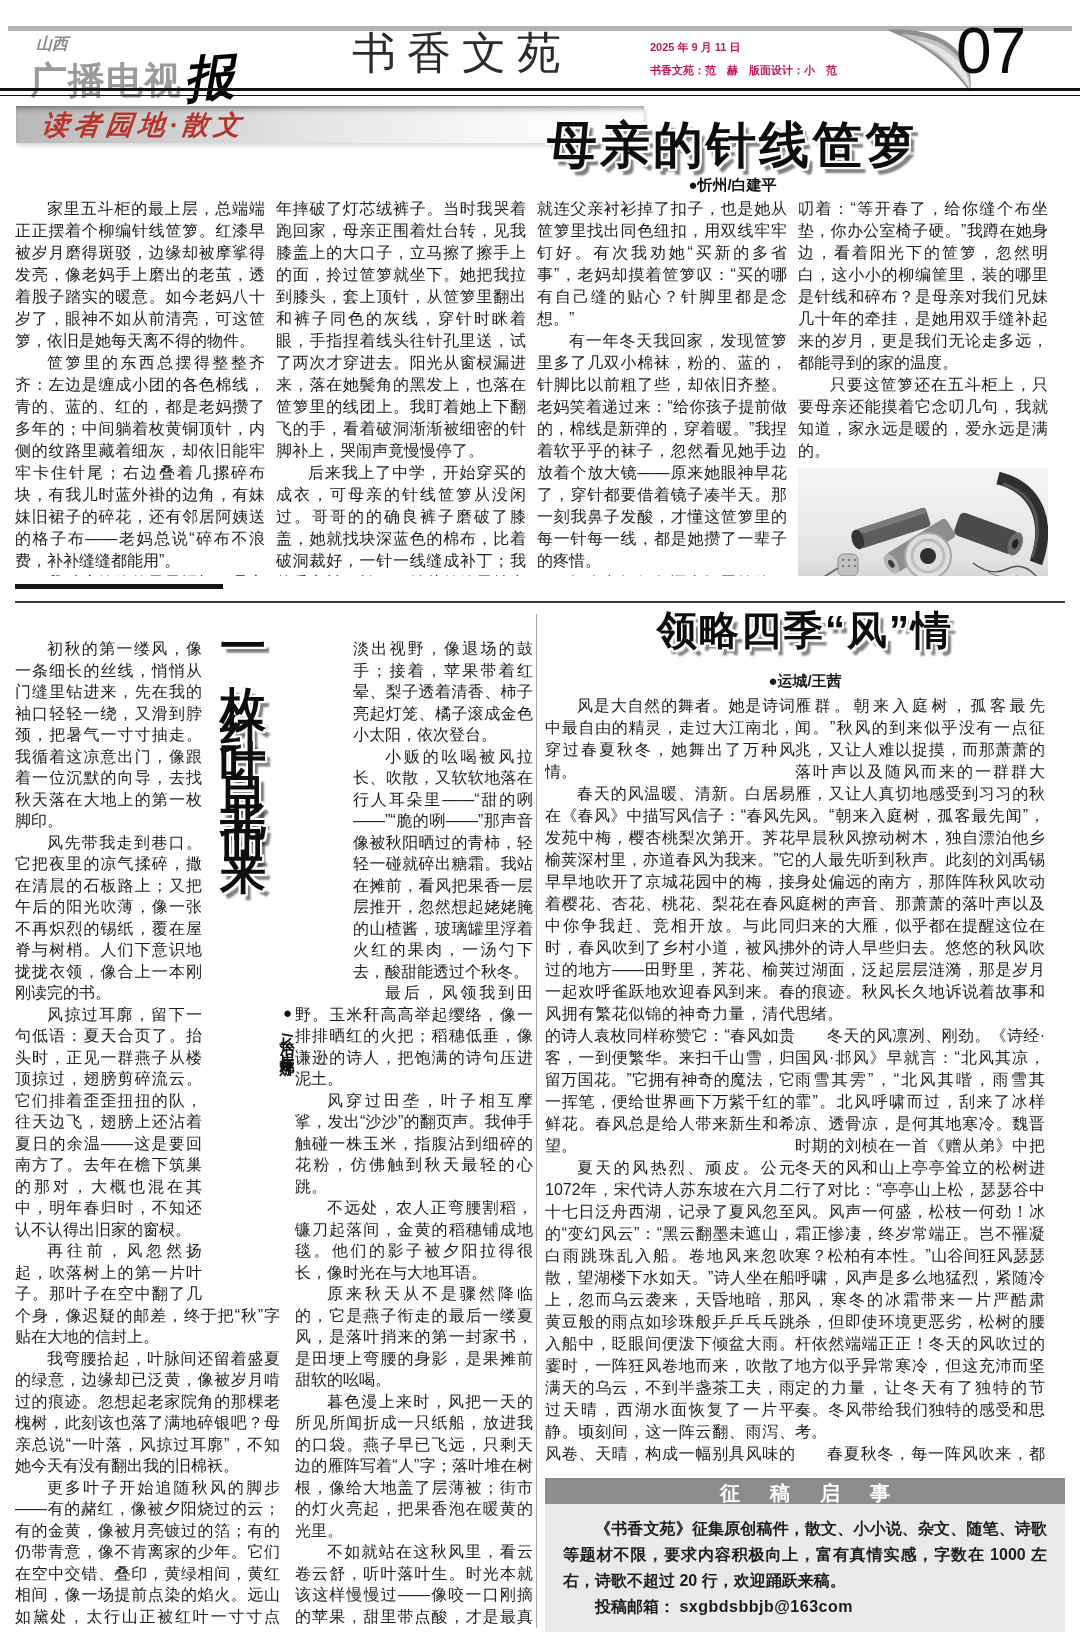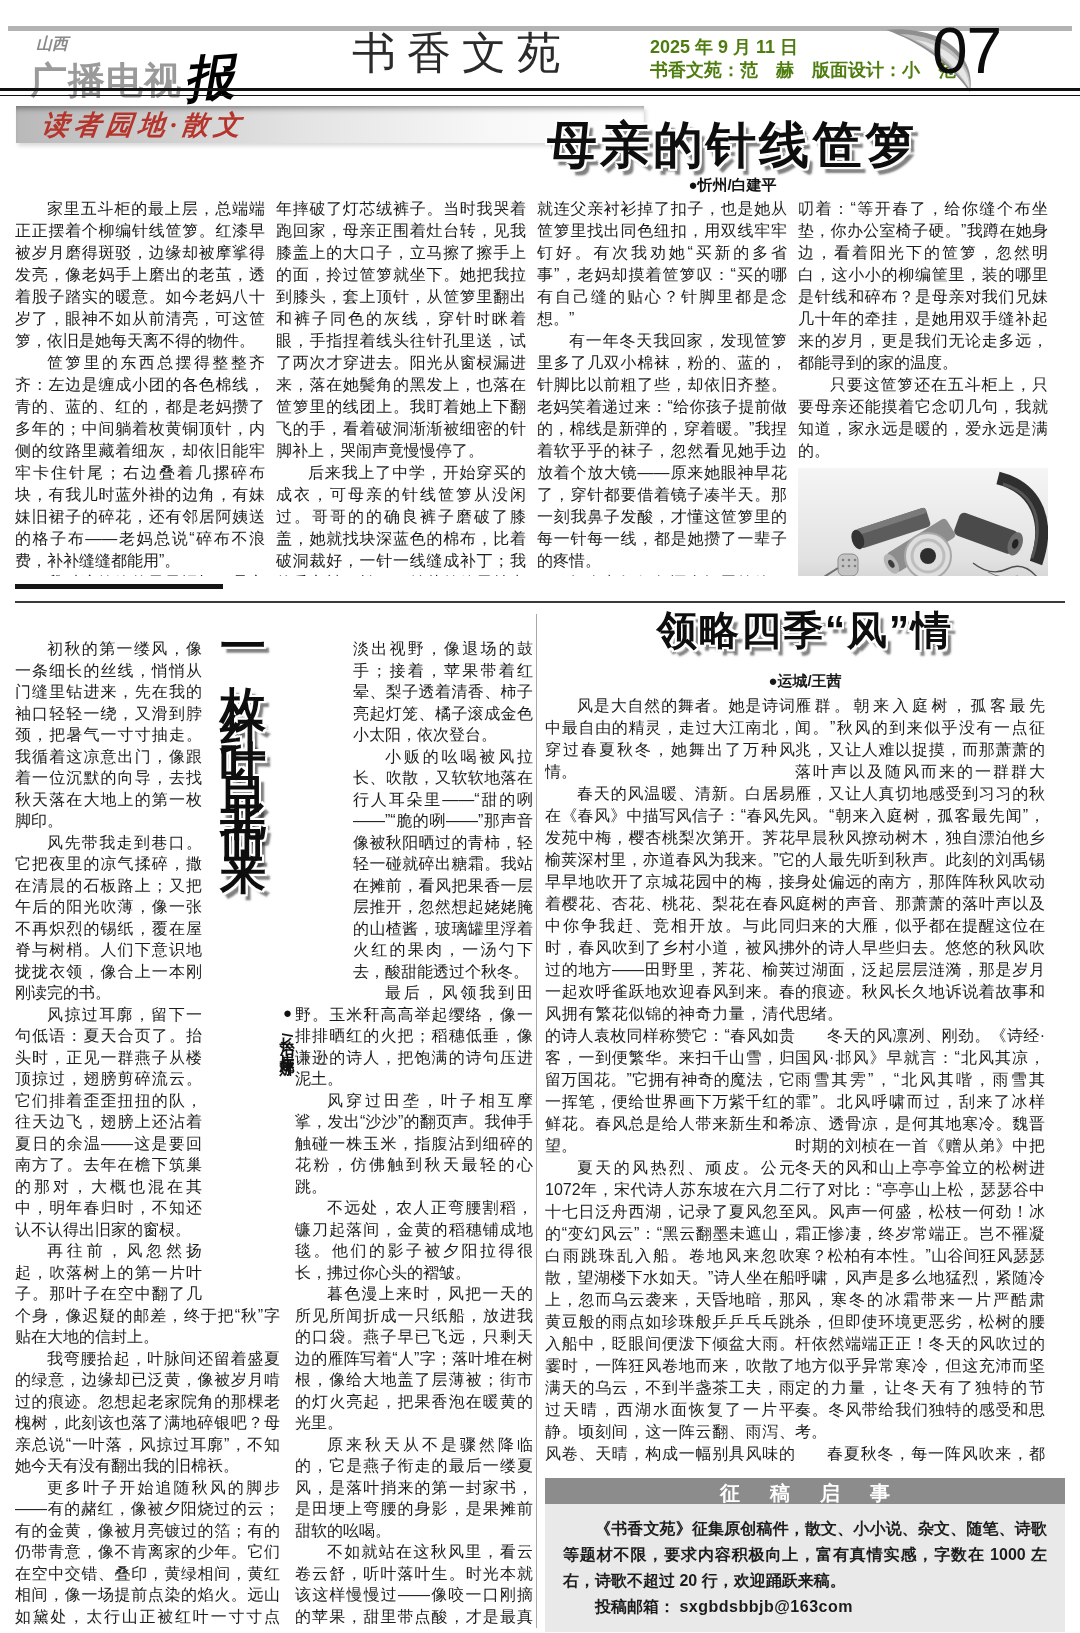--- a/index.html
+++ b/index.html
@@ -12,23 +12,23 @@
   
   .rule-gray-top { position:absolute; left:8px; top:26px; width:1064px; height:5px; background:#b3b3b3; }
   .masthead { position:absolute; left:30px; top:34px; }
   .masthead .region { font-size:16px; font-weight:bold; color:#8a8a8a; font-style:italic; margin-left:6px; }
   .masthead .row { display:flex; align-items:flex-end; }
   .masthead .main { font-size:37px; font-weight:bold; color:#9a9a9a; letter-spacing:1px; line-height:40px; }
   .masthead .bao  { font-size:50px; font-weight:bold; color:#000; font-style:italic;
                     font-family:"Liberation Serif", serif; line-height:46px; margin-left:2px; transform:rotate(-4deg); }
   .section-title { position:absolute; left:352px; top:24px; font-size:44px; color:#2b2b2b;
                    letter-spacing:11px; font-weight:500; }
-  .issue-block { position:absolute; left:650px; top:36px; font-size:18px; font-weight:bold; color:#4d7c0f; line-height:23px; }
+  .issue-block { position:absolute; left:650px; top:36px; font-size:11px; font-weight:bold; color:#be185d; line-height:23px; }
   .swoosh { position:absolute; left:886px; top:28px; }
-  .page-number { position:absolute; left:932px; top:14px; font-size:64px; color:#0c0c0c; letter-spacing:-1px; }
+  .page-number { position:absolute; left:956px; top:14px; font-size:64px; color:#0c0c0c; letter-spacing:-1px; }
   .rule-black-a { position:absolute; left:0; top:88px; width:1080px; height:3px; background:#111; }
   .rule-black-b { position:absolute; left:0; top:95px; width:1080px; height:1px; background:#111; }
   
   .banner {
     position:absolute; left:16px; top:106px; width:628px; height:37px;
     background:linear-gradient(90deg,#b9b9b9 0%,#e3e3e3 45%,#f7f7f7 75%,#ffffff 100%);
     box-shadow:inset 0 6px 6px -4px rgba(0,0,0,.45), 2px 3px 4px rgba(0,0,0,.15);
     display:flex; align-items:center;
   }
   .banner .label {
@@ -214,23 +214,23 @@
           <p class="para">更多叶子开始追随秋风的脚步——有的赭红，像被夕阳烧过的云；有的金黄，像被月亮镀过的箔；有的仍带青意，像不肯离家的少年。它们在空中交错、叠印，黄绿相间，黄红相间，像一场提前点染的焰火。远山如黛处，太行山正被红叶一寸寸点燃，整座山仿佛都在缓慢地燃烧，却不带一丝灼痛，只把温暖递到眺望者的眼底。</p>
         </div>
     </div>
     <div class="a2-colB">
       <div class="spacer-b"></div>
       <div>
           <p class="para cont">淡出视野，像退场的鼓手；接着，苹果带着红晕、梨子透着清香、柿子亮起灯笼、橘子滚成金色小太阳，依次登台。</p>
           <p class="para">小贩的吆喝被风拉长、吹散，又软软地落在行人耳朵里——“甜的咧——”“脆的咧——”那声音像被秋阳晒过的青柿，轻轻一碰就碎出糖霜。我站在摊前，看风把果香一层层推开，忽然想起姥姥腌的山楂酱，玻璃罐里浮着火红的果肉，一汤勺下去，酸甜能透过个秋冬。</p>
           <p class="para">最后，风领我到田野。玉米秆高高举起缨络，像一排排晒红的火把；稻穗低垂，像谦逊的诗人，把饱满的诗句压进泥土。</p>
           <p class="para">风穿过田垄，叶子相互摩挲，发出“沙沙”的翻页声。我伸手触碰一株玉米，指腹沾到细碎的花粉，仿佛触到秋天最轻的心跳。</p>
-          <p class="para">不远处，农人正弯腰割稻，镰刀起落间，金黄的稻穗铺成地毯。他们的影子被夕阳拉得很长，拂过你心头的褶皱。</p>
+          <p class="para">不远处，农人正弯腰割稻，镰刀起落间，金黄的稻穗铺成地毯。他们的影子被夕阳拉得很长，像时光在与大地耳语。</p>
+          <p class="para">原来秋天从不是骤然降临的，它是燕子衔走的最后一缕夏风，是落叶捎来的第一封家书，是田埂上弯腰的身影，是果摊前甜软的吆喝。</p>
           <p class="para">暮色漫上来时，风把一天的所见所闻折成一只纸船，放进我的口袋。燕子早已飞远，只剩天边的雁阵写着“人”字；落叶堆在树根，像给大地盖了层薄被；街市的灯火亮起，把果香泡在暖黄的光里。</p>
-          <p class="para">原来秋天从不是骤然降临的，它是燕子衔走的最后一缕夏风，是落叶捎来的第一封家书，是田埂上弯腰的身影，是果摊前甜软的吆喝。</p>
           <p class="para">不如就站在这秋风里，看云卷云舒，听叶落叶生。时光本就该这样慢慢过——像咬一口刚摘的苹果，甜里带点酸，才是最真切的滋味。</p>
         </div>
     </div>
     <div class="a2-titleblock">
       <div class="a2-vtitle outlined">一枚红叶自北而来</div>
       <div class="a2-vauthor">●长治/崔娅娜</div>
     </div>
   </div>
 
   <div class="a3-wrap">

